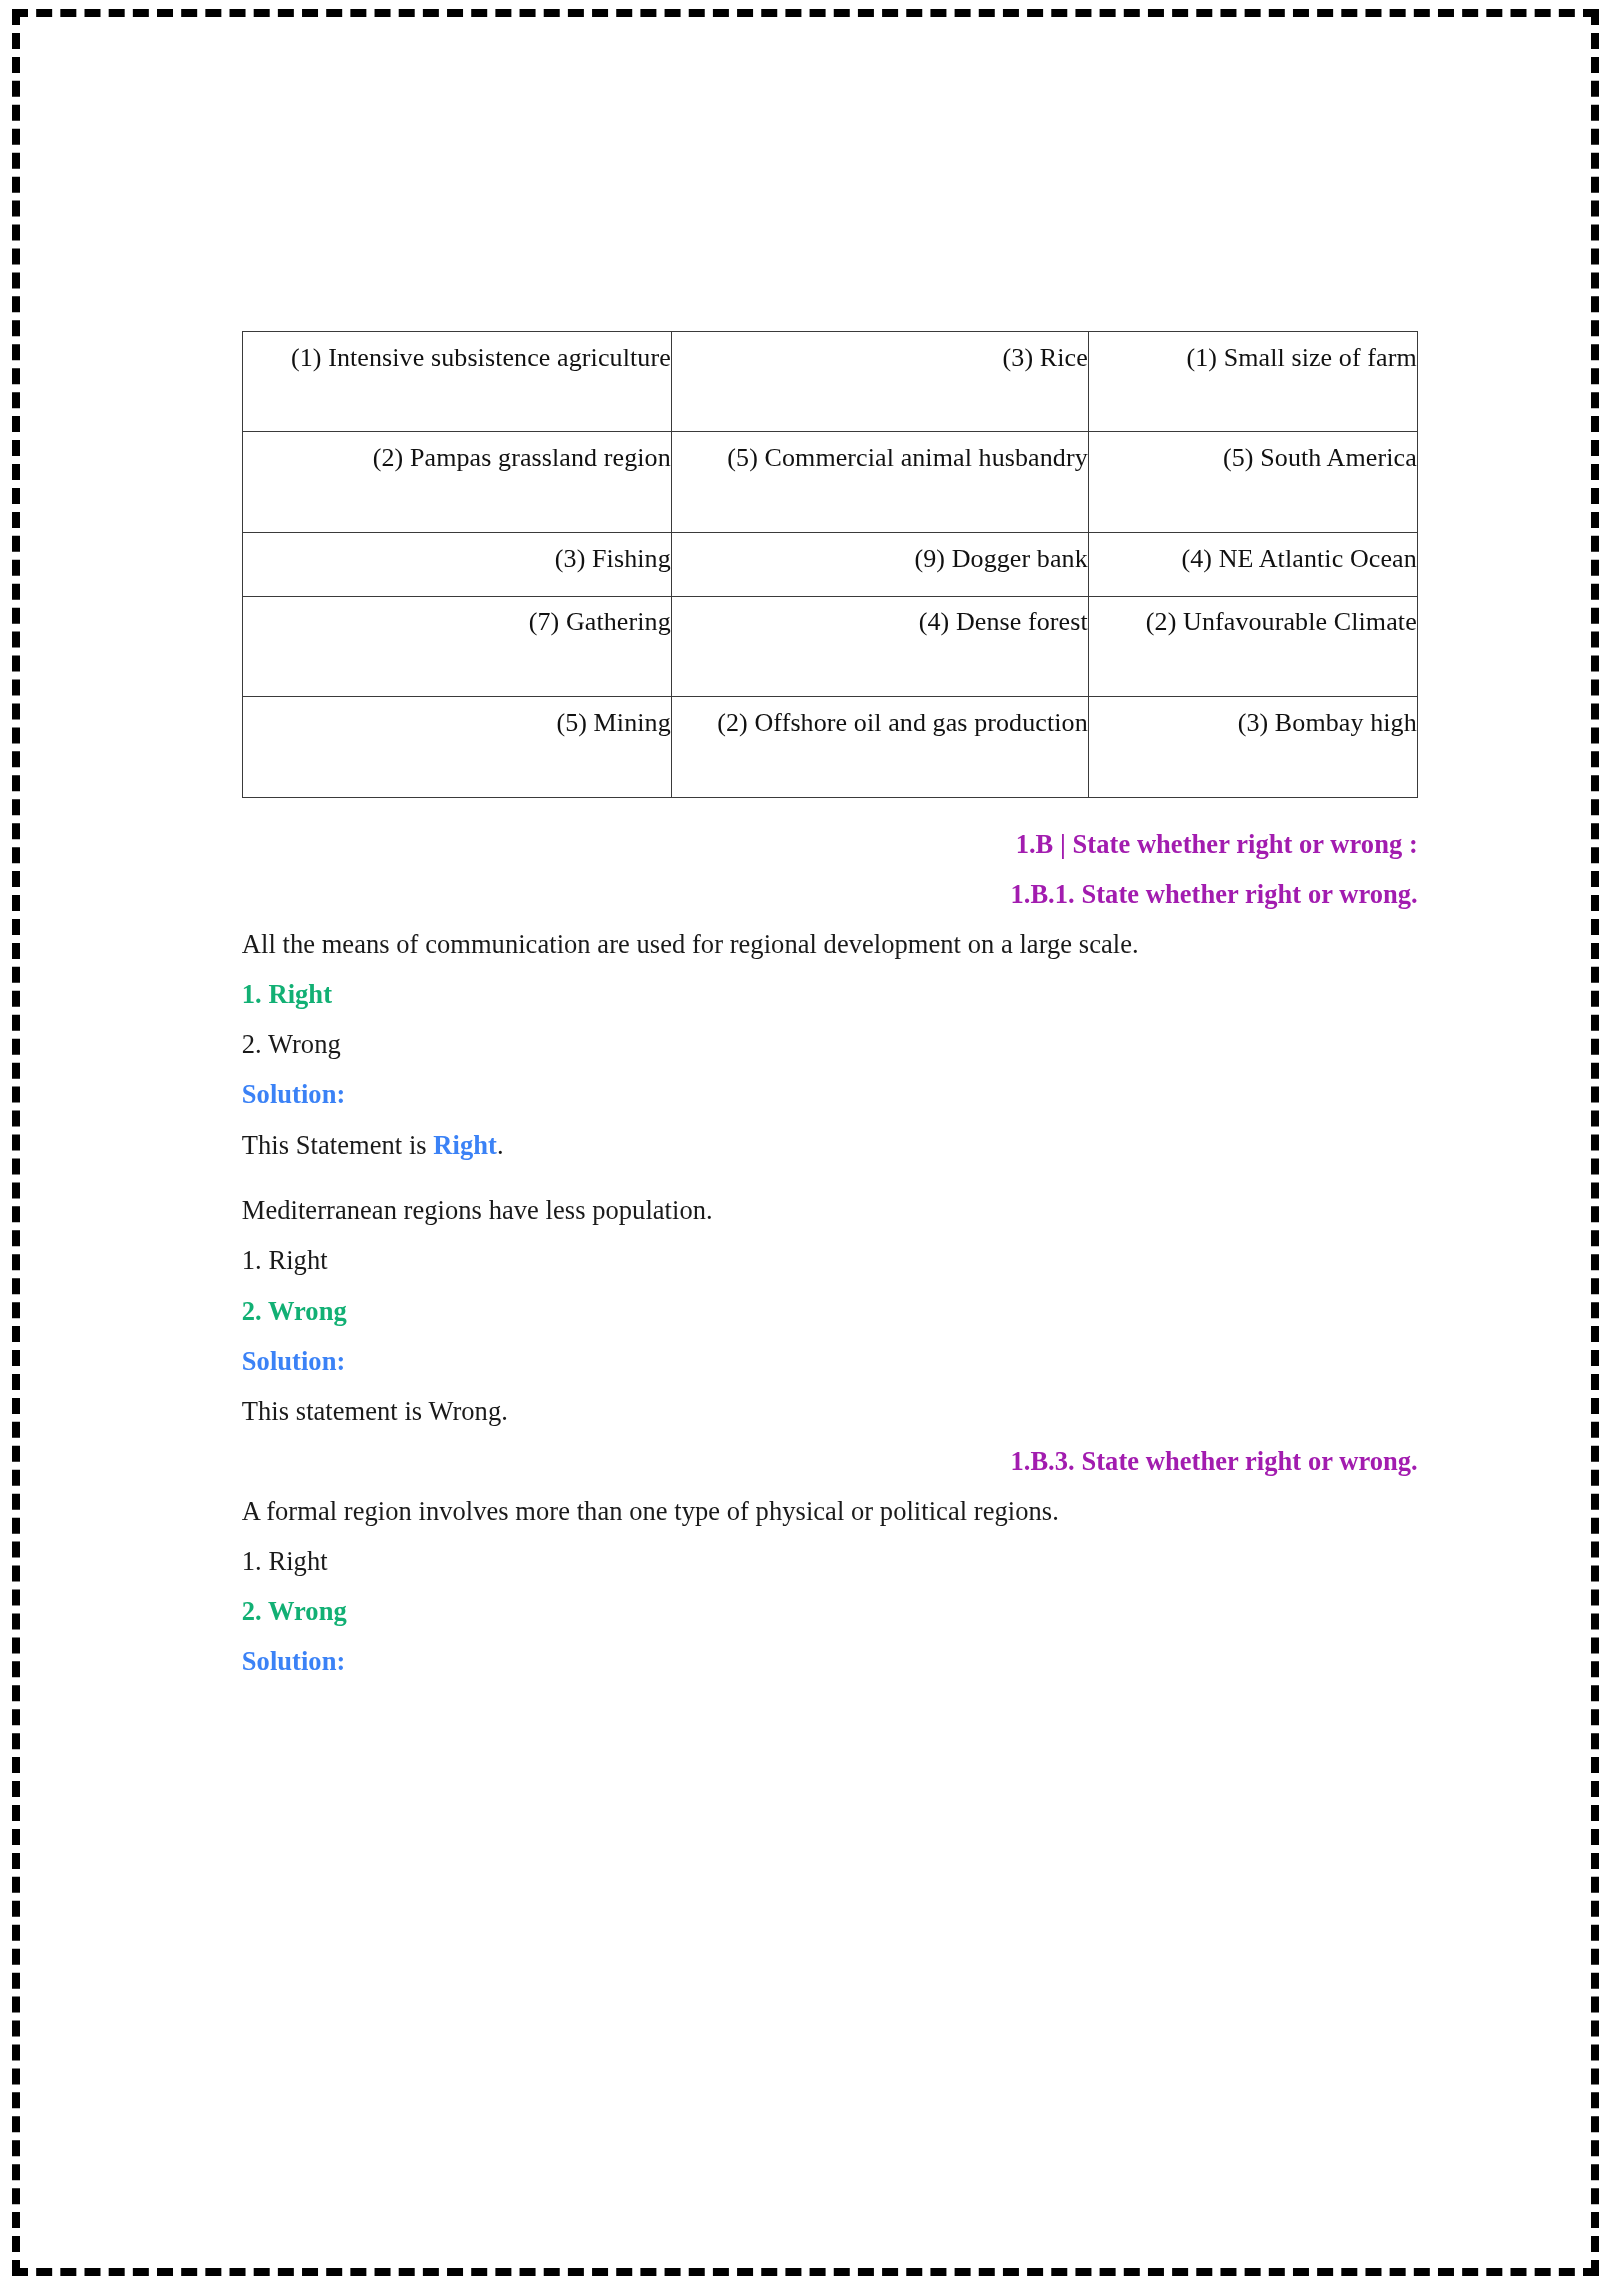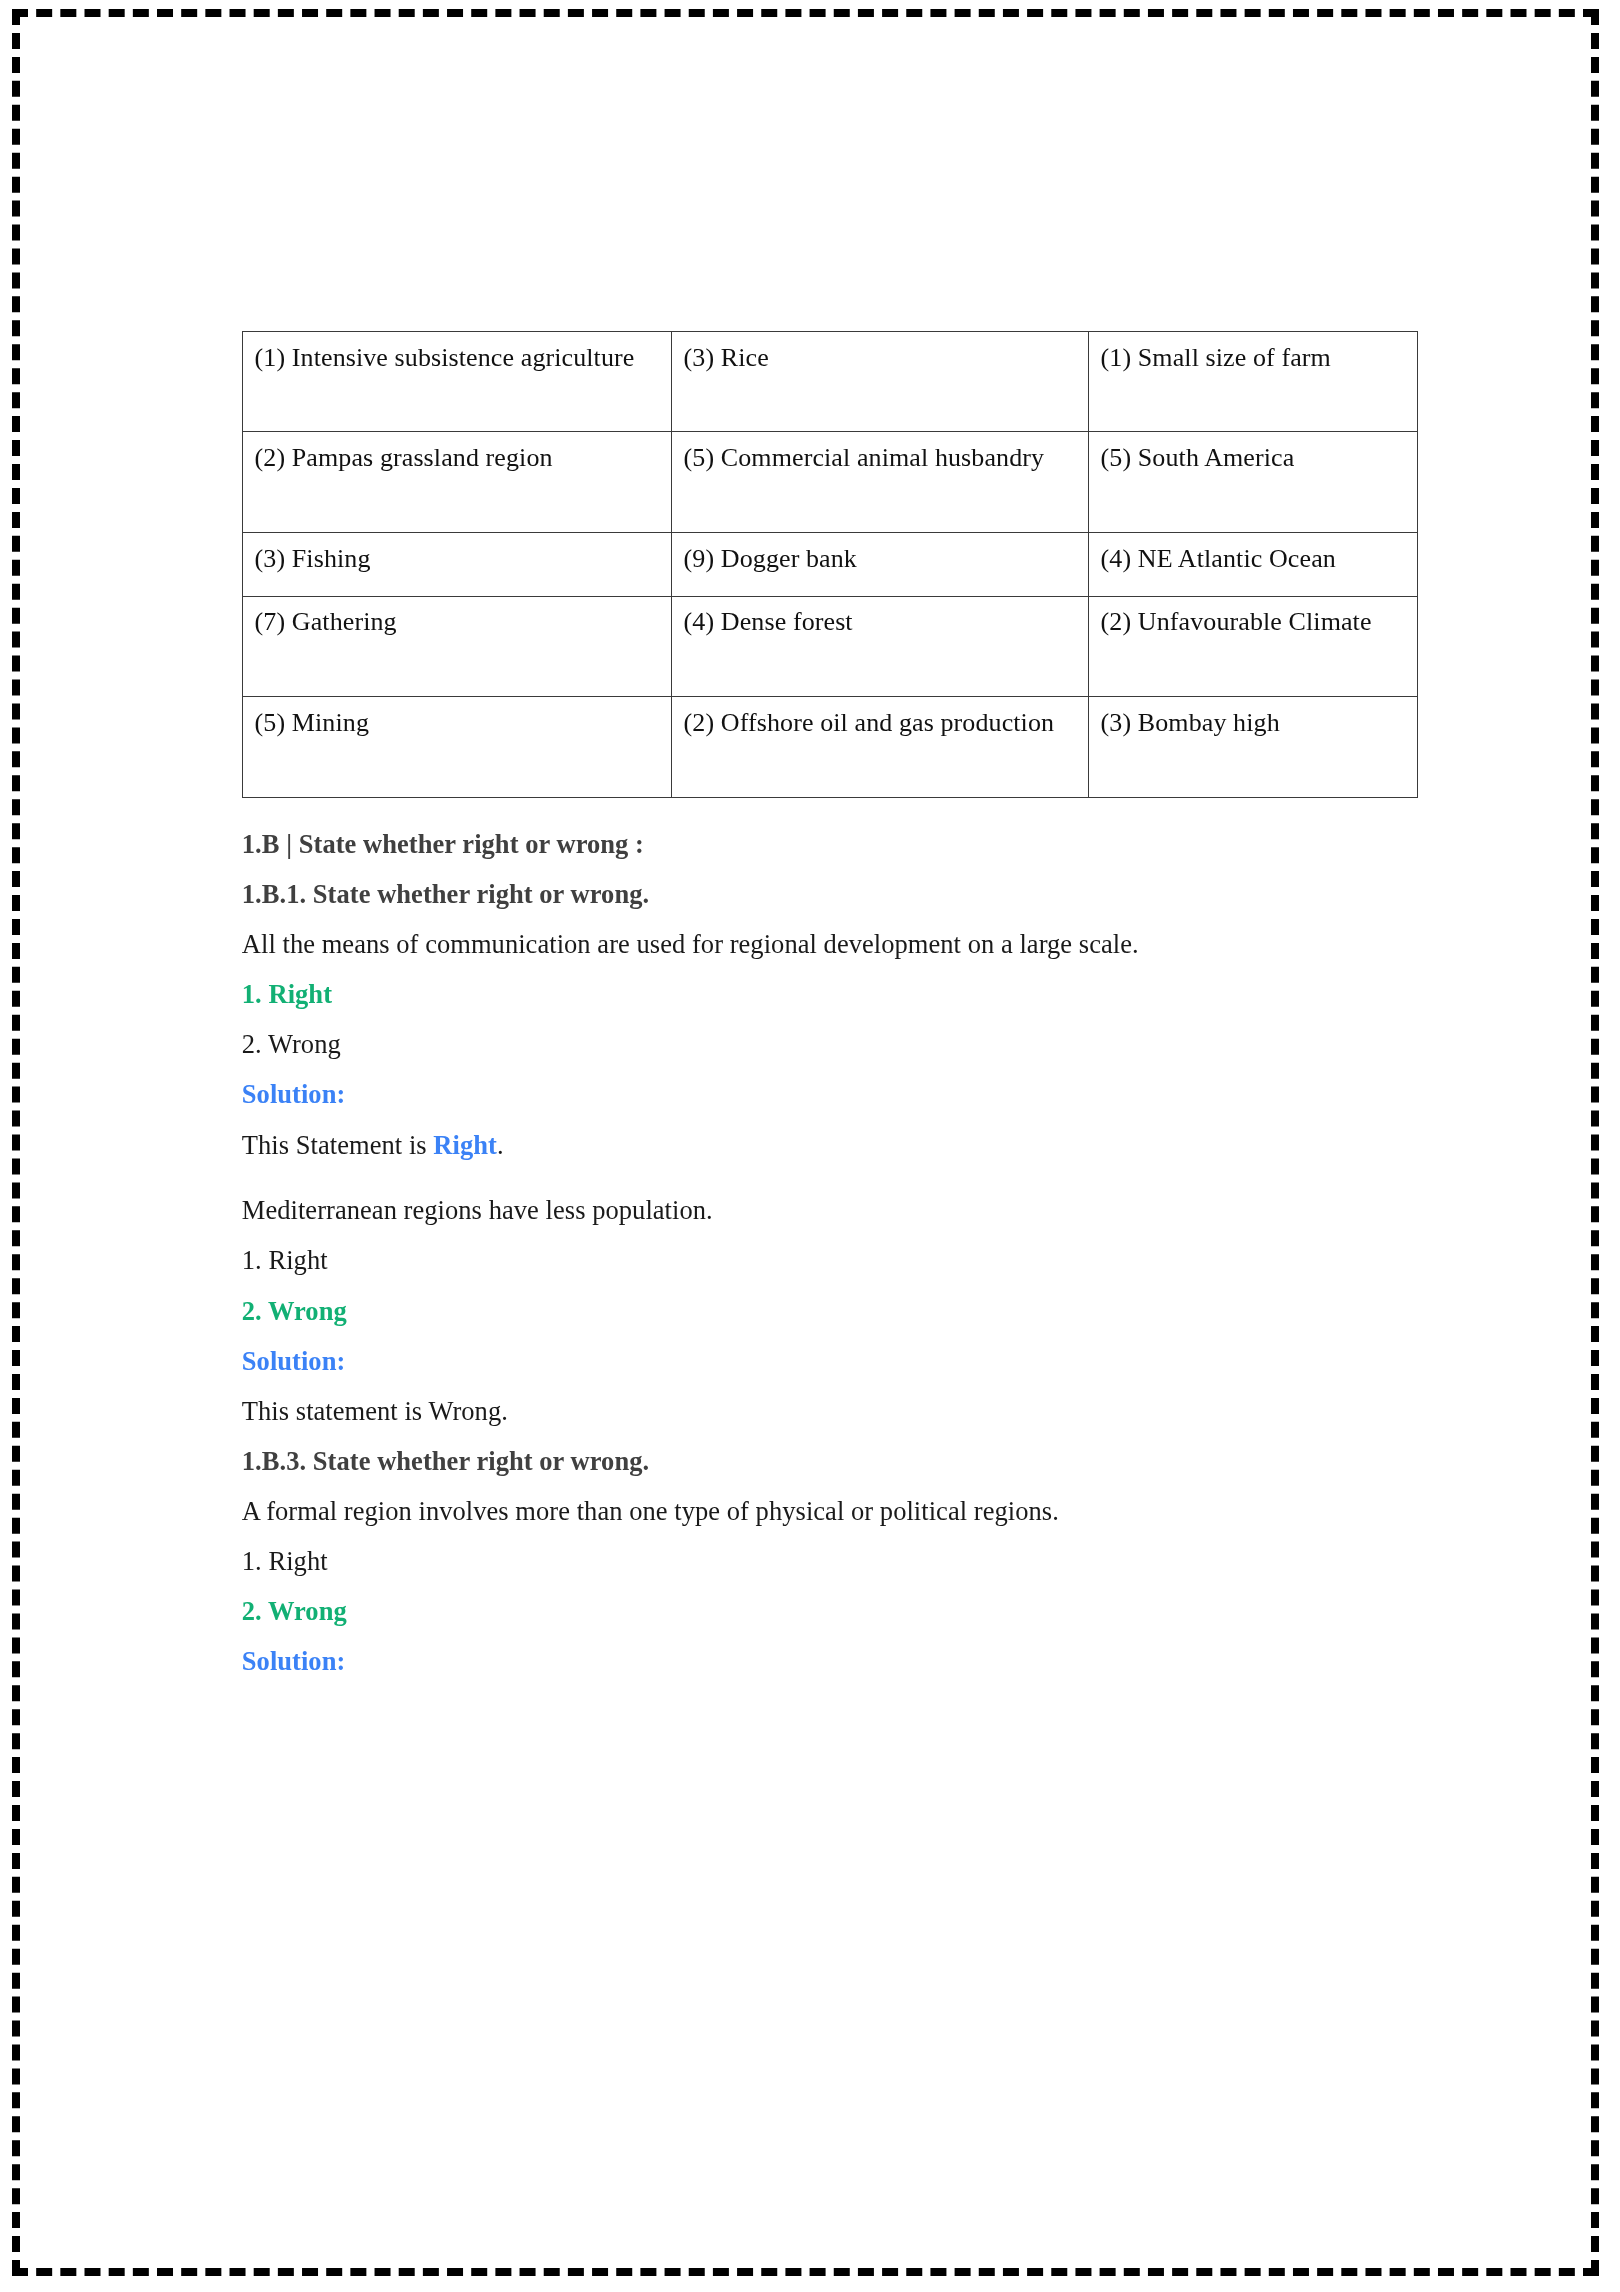--- a/index.html
+++ b/index.html
@@ -51,34 +51,36 @@
 
   table.match-table td {
     border: 1.6px solid #3a3a3a;
     vertical-align: top;
     padding: 8.8px 0 8.8px 11.8px;
     font-size: 26px;
     line-height: 1.33;
     letter-spacing: 0.1px;
     color: #111111;
     background: #ffffff;
+    text-align: right;
   }
   table.match-table tr.tall td { height: 82px; }
   table.match-table tr.short td { height: 45px; }
 
   
   .blk {
     font-size: 26.5px;
     line-height: 1.3;
     color: #1a1a1a;
     letter-spacing: 0.05px;
   }
   .blk.head {
     font-weight: bold;
-    color: #404040;
+    color: #a21caf;
+    text-align: right;
   }
   .blk.green {
     color: #12b074;
     font-weight: bold;
   }
   .blk.red {
     color: #3b82f6;
     font-weight: bold;
   }
   .blk.plain { font-weight: normal; }

